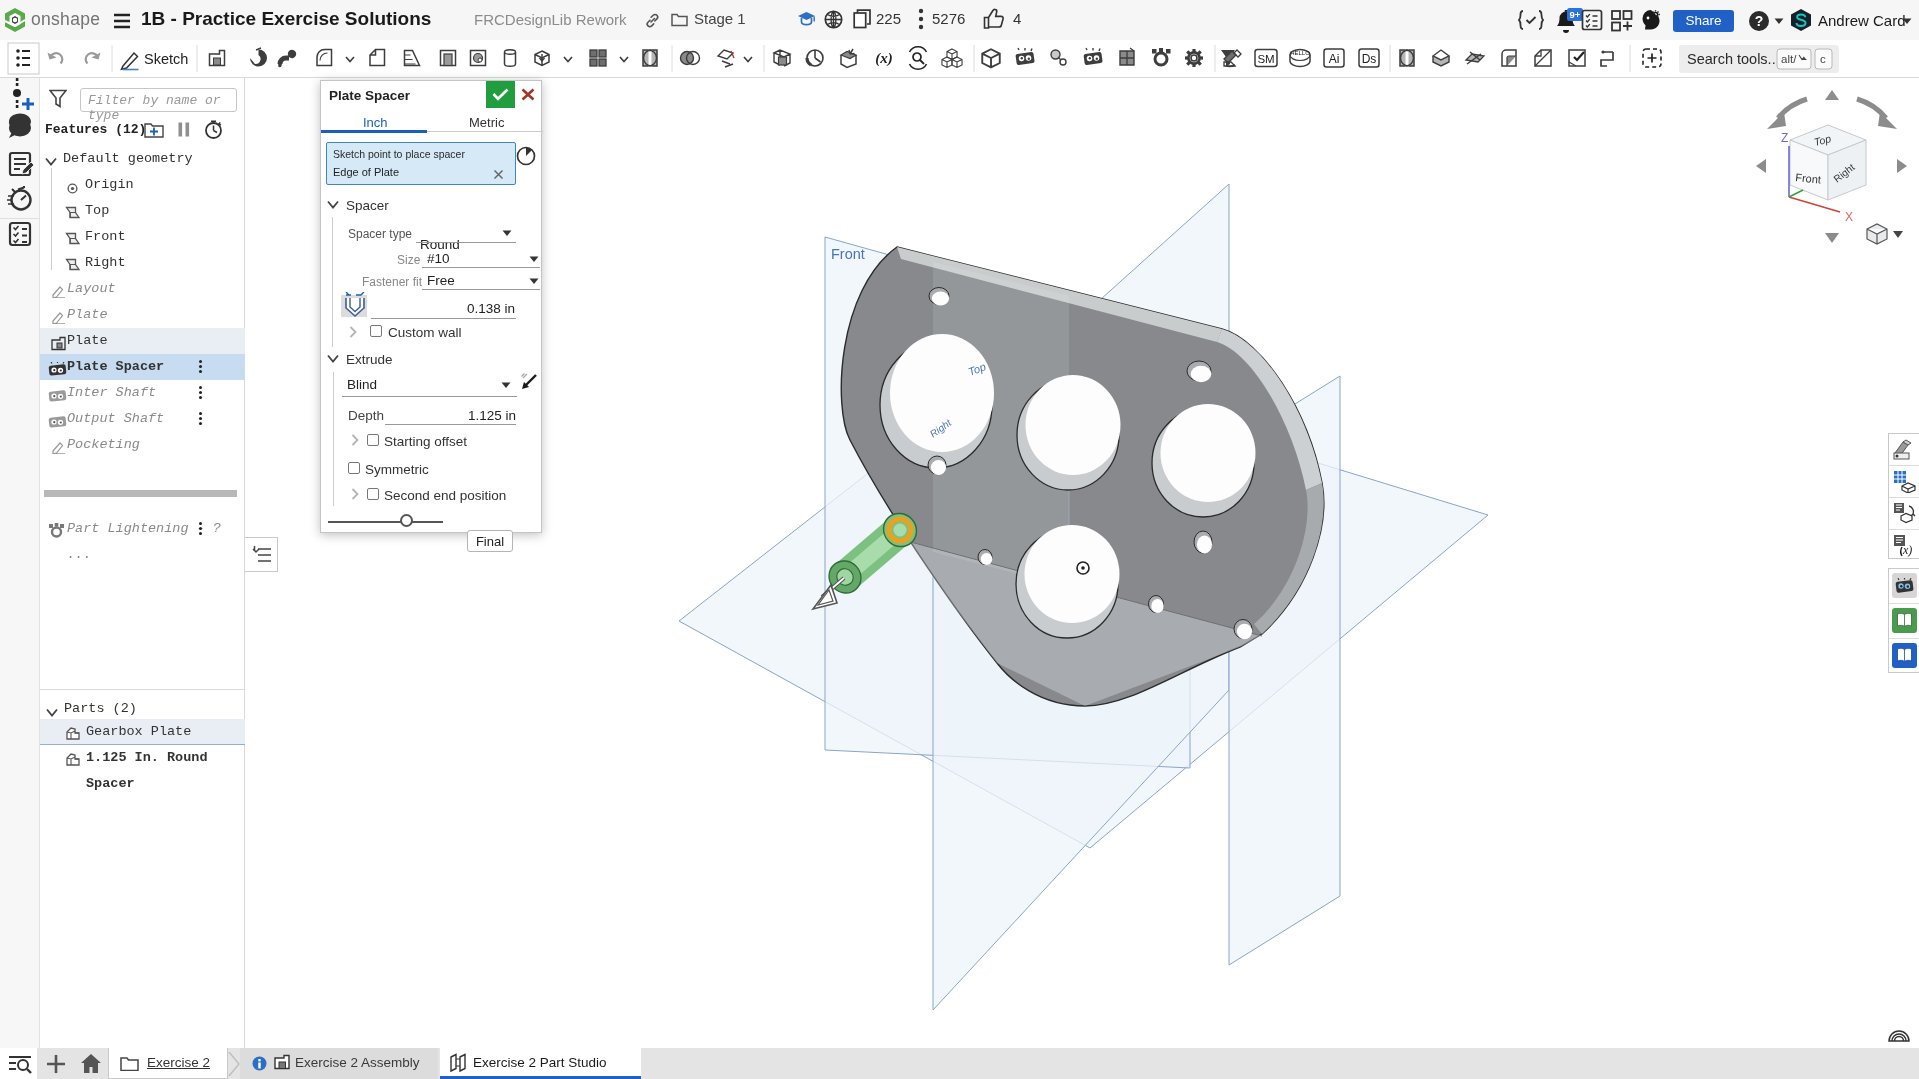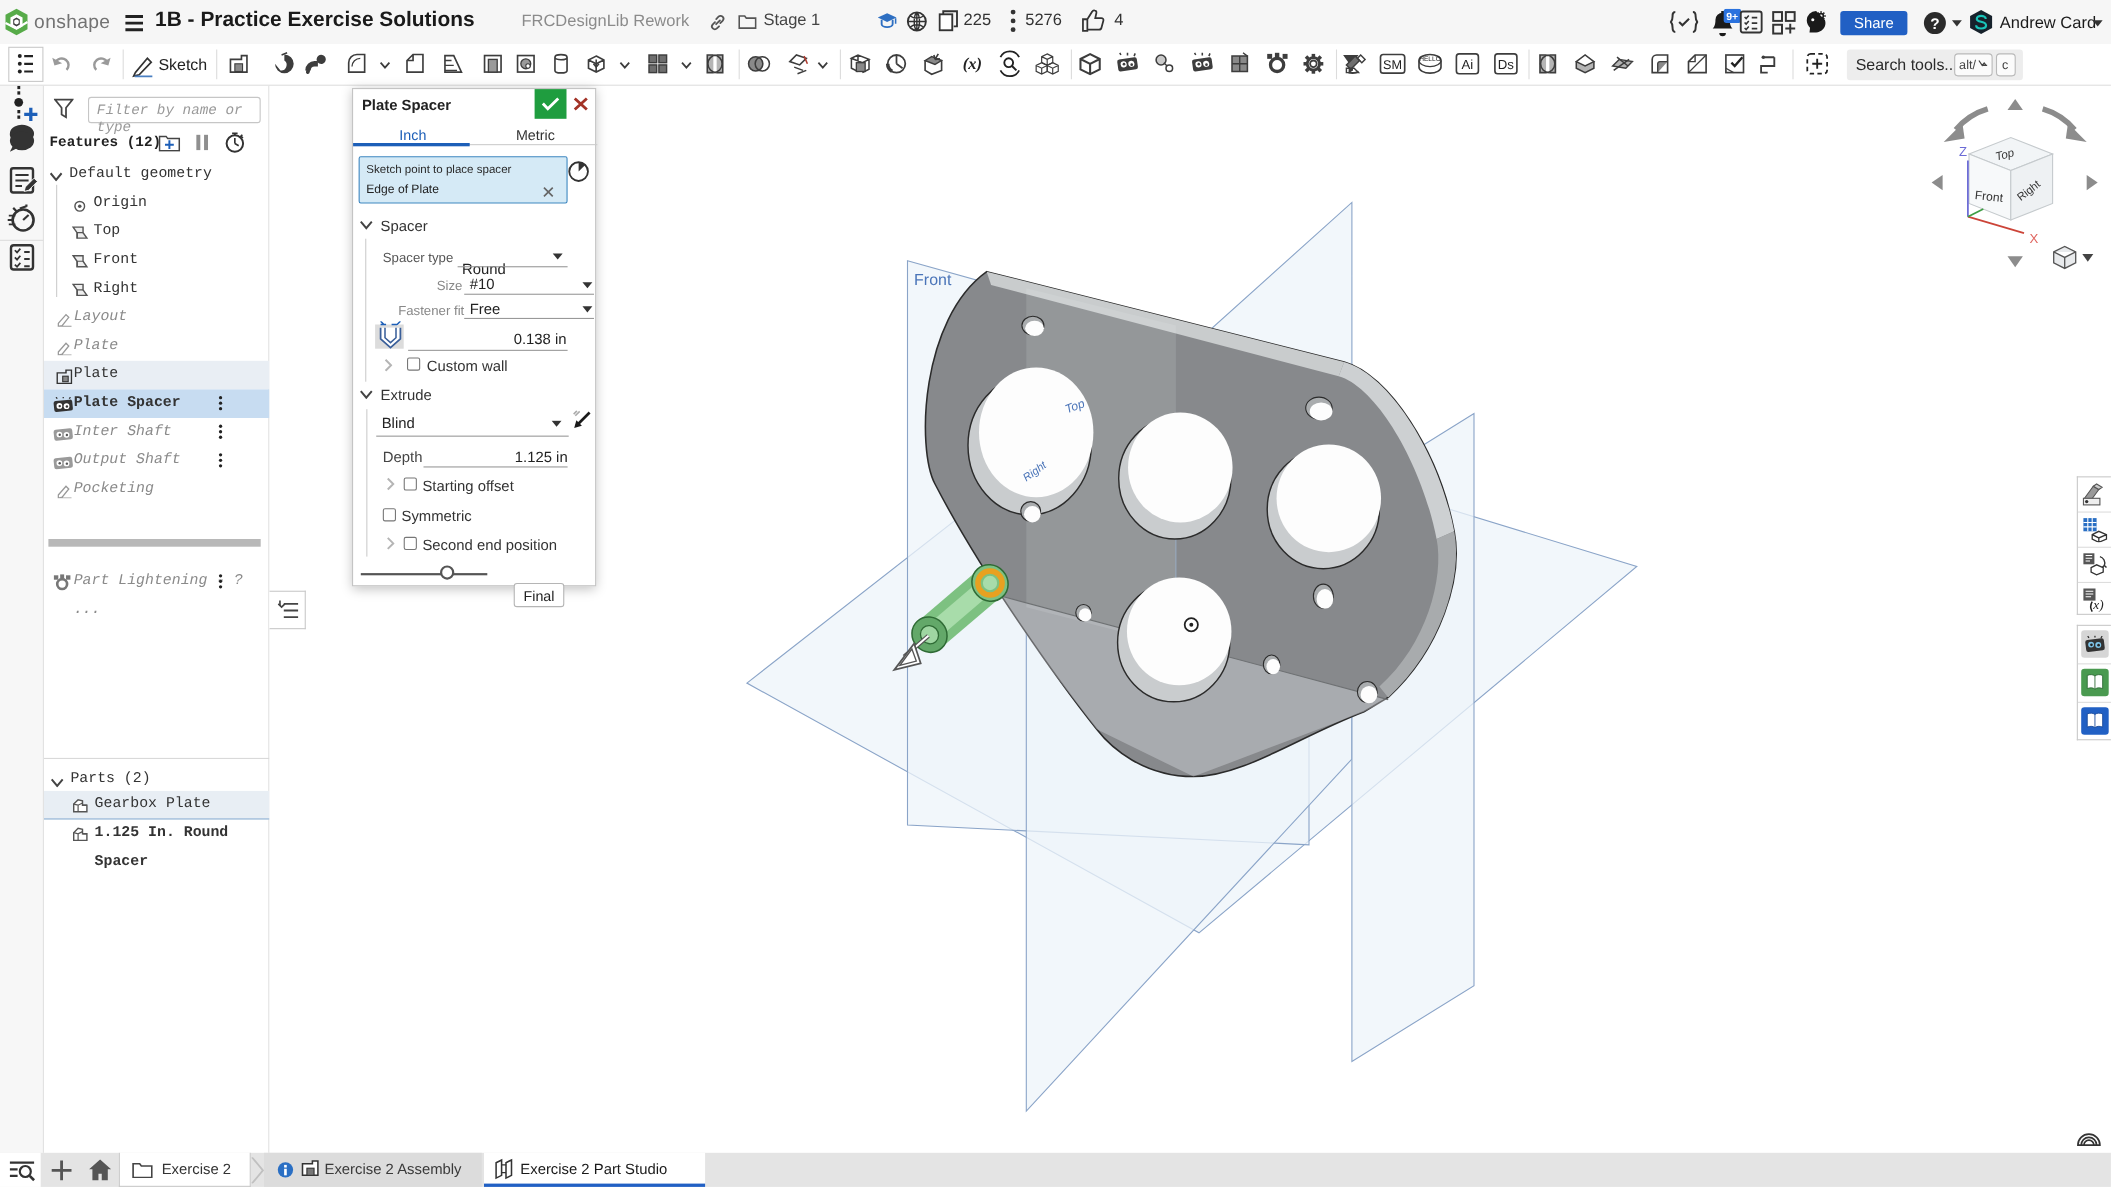--- a/index.html
+++ b/index.html
@@ -757,21 +757,21 @@
   <svg class="abs" style="left:46px;top:6px;" width="20" height="20" viewBox="0 0 20 20">
       <path d="M10 1 V19 M1 10 H19" stroke="#555" stroke-width="2.6"></path>
     </svg>
   <svg class="abs" style="left:80px;top:5px;" width="22" height="21" viewBox="0 0 22 21">
       <path d="M11 1 L21 10 h-3 v10 h-5.5 v-6 h-3 v6 H4 V10 H1 Z" fill="#555"></path>
     </svg>
   <div class="abs" style="left:108px;top:0px;width:120px;height:31px;background:#fff;border:1px solid #c9c9c9;border-top:none;">
     <svg class="abs" style="left:11px;top:8px;" width="19" height="15" viewBox="0 0 19 15">
         <path d="M1 2 h6 l1.5 2 H18 v10.5 H1 Z" fill="none" stroke="#444" stroke-width="1.5"></path>
       </svg>
-    <span class="abs" style="left:38px;top:7px;font-size:13.5px;color:#333;">Exercise 2</span>
+    <span class="abs" style="left:38px;top:7px;font-size:13.5px;color:#333;text-decoration:underline;">Exercise 2</span>
   </div>
   <svg class="abs" style="left:228px;top:4px;" width="12" height="24" viewBox="0 0 12 24">
       <path d="M1 0 L11 12 L1 24" fill="none" stroke="#c0c0c0" stroke-width="1.6"></path>
     </svg>
   <div class="abs" style="left:240px;top:0px;width:198px;height:31px;background:#dcdcdc;">
     <svg class="abs" style="left:12px;top:8px;" width="15" height="15" viewBox="0 0 15 15">
         <circle cx="7.5" cy="7.5" r="7" fill="#2a6fc4"></circle>
         <rect x="6.3" y="3" width="2.4" height="2.4" fill="#fff"></rect>
         <rect x="6.3" y="6.5" width="2.4" height="6" fill="#fff"></rect>
       </svg>

